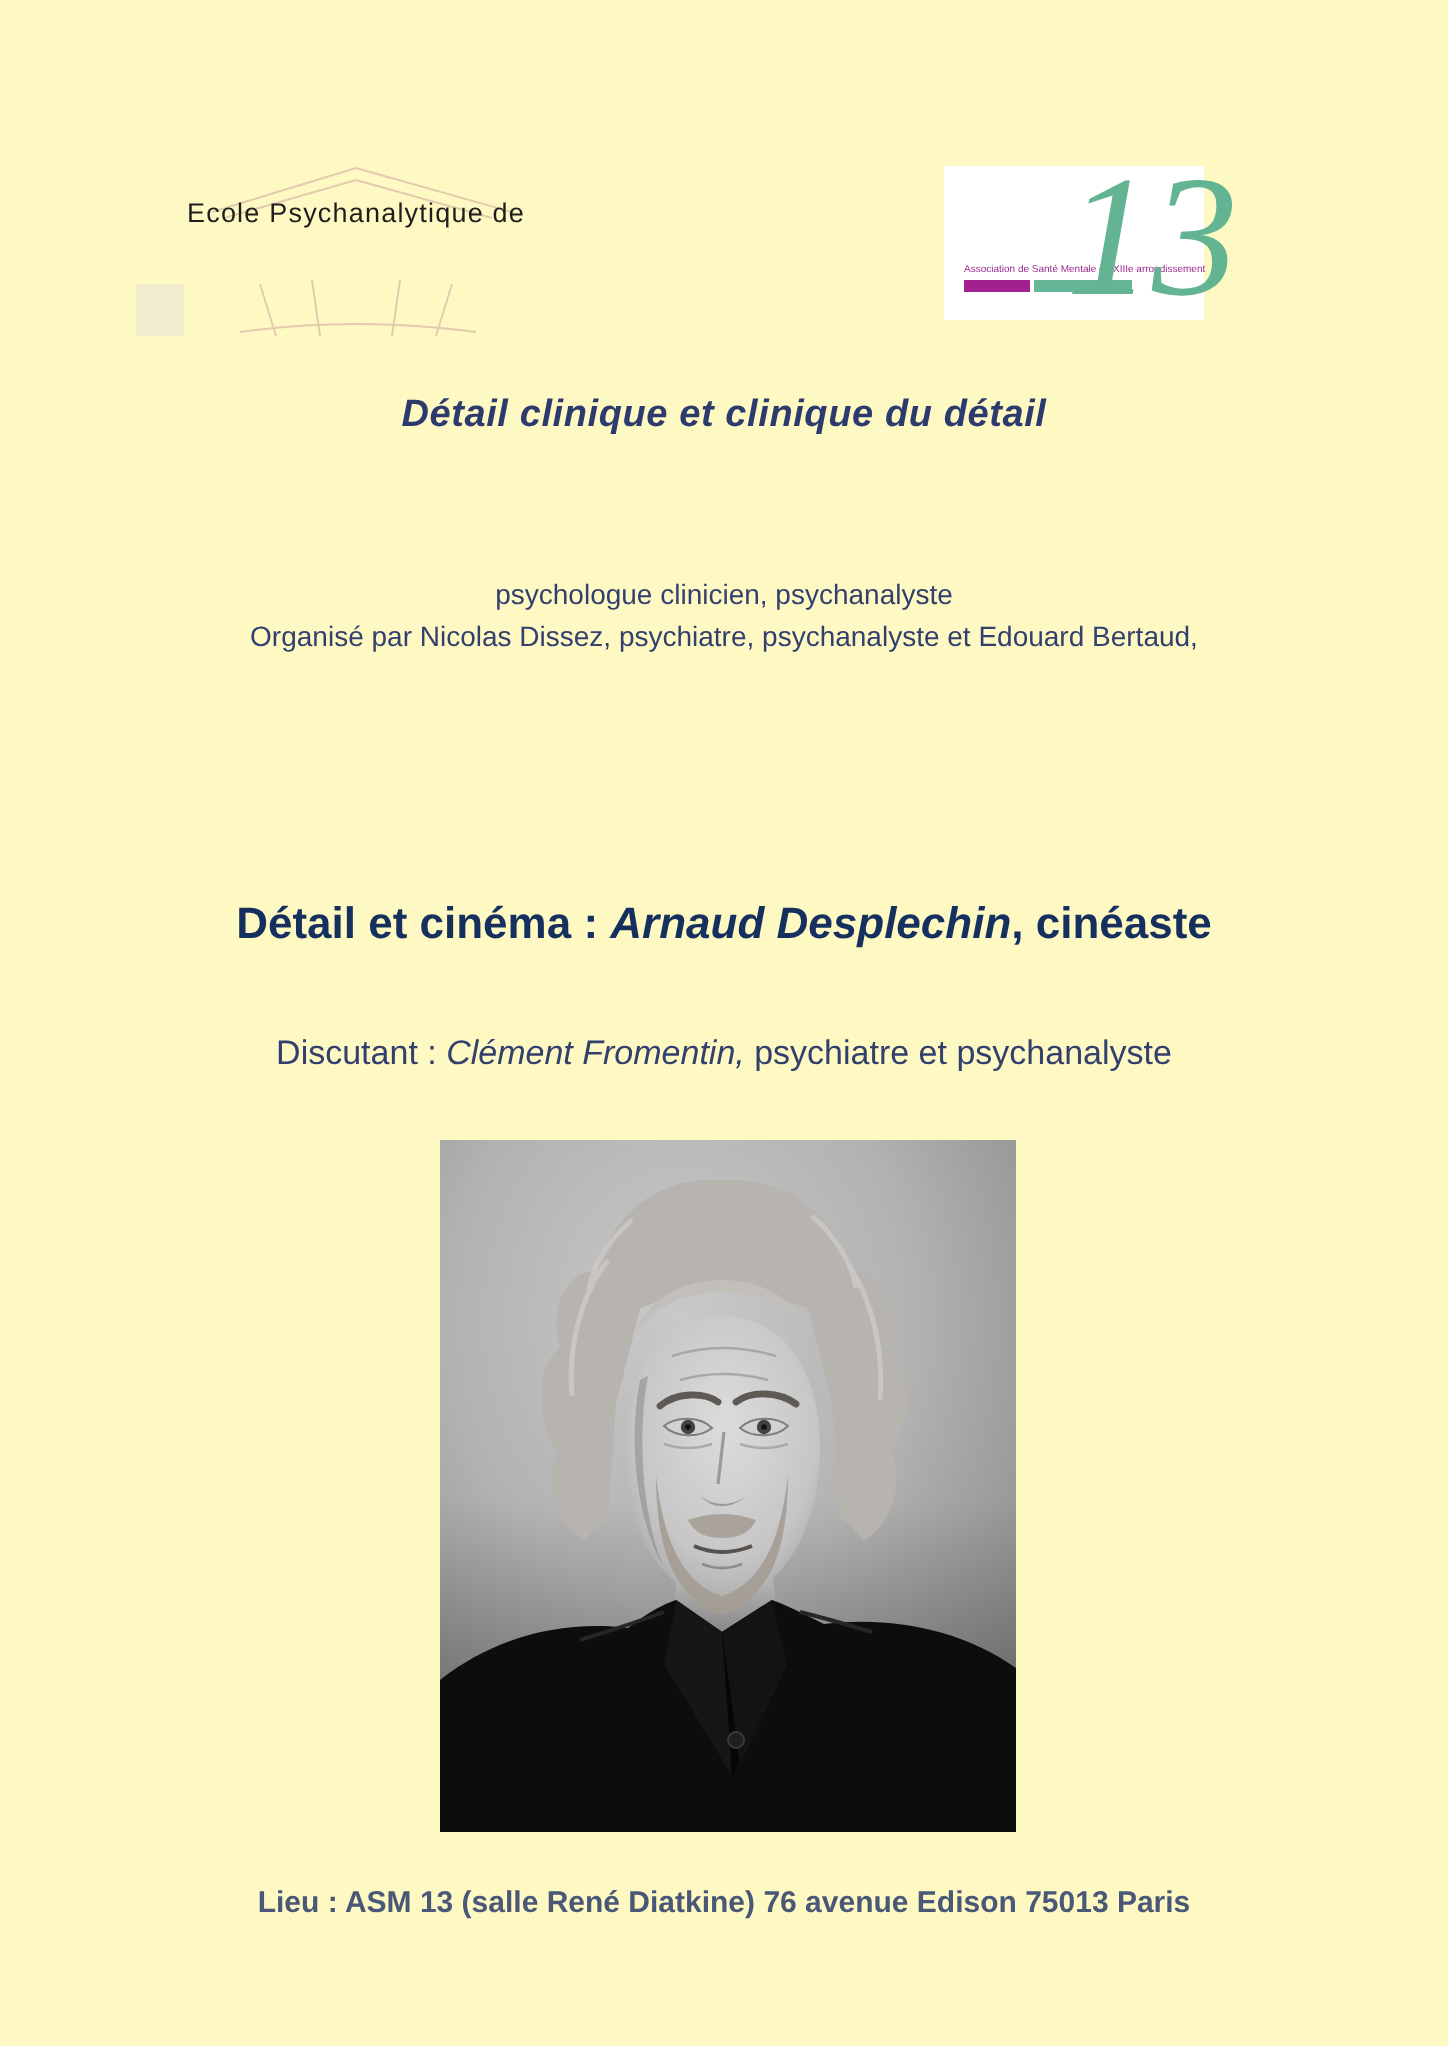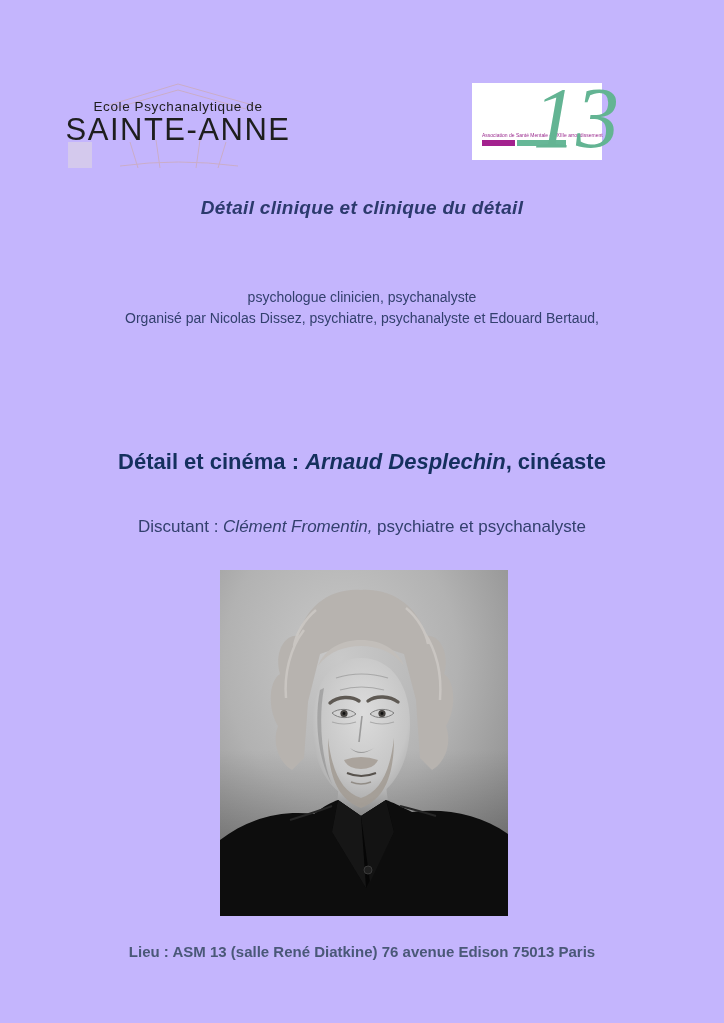--- a/index.html
+++ b/index.html
@@ -1,18 +1,18 @@
 <!DOCTYPE html>
 <html><head>
 <meta charset="utf-8">
 <style>
   html,body{margin:0;padding:0;background:#ffffff;}
   .poster{
     position:relative;width:724px;height:1023px;overflow:hidden;
-    background:#c4b5fd;
+    background:#fef9c3;
     font-family:"Liberation Sans",sans-serif;
     -webkit-font-smoothing:antialiased;
   }
   
   .logo-ecole{position:absolute;left:60px;top:80px;width:236px;height:90px;text-align:center;color:#1e1e1e;}
   .logo-ecole svg.sketch{position:absolute;left:0;top:0;width:236px;height:90px;}
   .logo-ecole .l1{position:relative;font-size:13.5px;letter-spacing:.6px;line-height:14px;margin-top:20px;}
   .logo-ecole .l2{position:relative;font-size:31px;letter-spacing:1.5px;line-height:32px;font-weight:500;}
   .logo-asm{position:absolute;left:473px;top:84px;width:128px;height:75px;background:#ffffff;box-shadow:0 0 0 1px #fff;}
   .asm-word{position:absolute;left:9px;top:4px;font-size:37px;font-weight:bold;color:#7b2a82;letter-spacing:1px;line-height:40px;}
@@ -43,21 +43,20 @@
     <svg class="sketch" viewBox="0 0 236 90">
       <g fill="none" stroke="#cfa79d" stroke-width="1" opacity="0.55">
         <path d="M118 4 L196 26 M118 4 L46 26"></path>
         <path d="M118 10 L186 29 M118 10 L52 29"></path>
         <path d="M70 62 L78 88 M96 60 L100 88 M140 60 L136 88 M166 62 L158 88"></path>
         <path d="M60 86 Q118 78 178 86"></path>
       </g>
       <rect x="8" y="62" width="24" height="26" fill="#e4dedd" opacity="0.5"></rect>
     </svg>
     <div class="l1">Ecole Psychanalytique de</div>
-    <div class="l2">SAINTE-ANNE</div>
   </div>
 
   <div class="logo-asm">
     <div class="asm-tag">Association de Santé Mentale du XIIIe arrondissement</div>
     <div class="asm-bar-p"></div>
     <div class="asm-bar-g"></div>
     <div class="asm-13">13</div>
   </div>
 
   <div class="band title">Détail clinique et clinique du détail</div>

